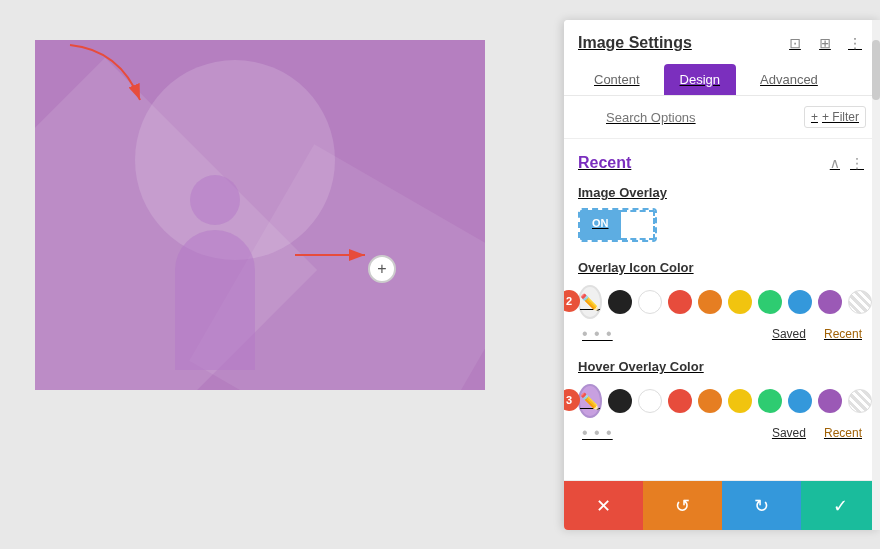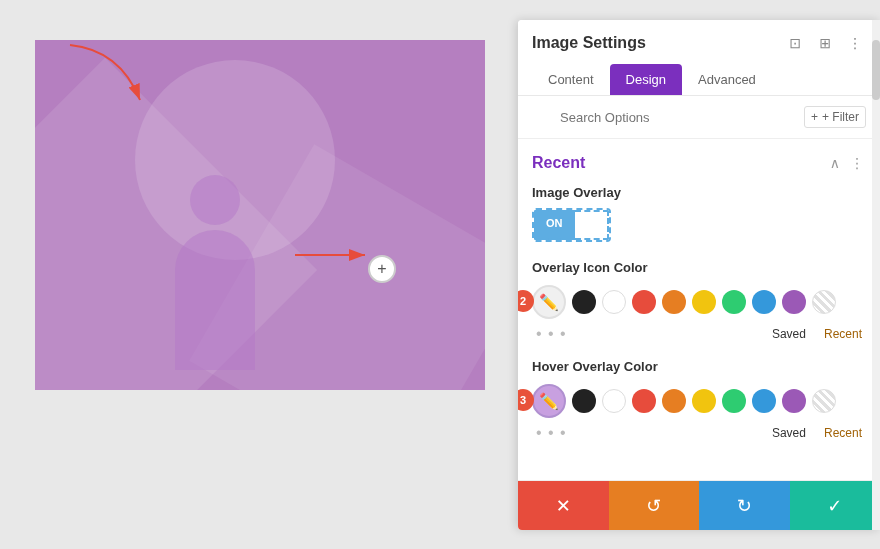--- a/index.html
+++ b/index.html
@@ -109,26 +109,27 @@
       font-size: 11px;
       font-weight: bold;
       display: flex; align-items: center; justify-content: center;
       z-index: 20;
     }
 
     
     .settings-panel {
       position: absolute;
       right: 0; top: 20px;
-      width: 362px;
+      width: 316px;
       background: white;
       border-radius: 4px 0 0 4px;
       box-shadow: -2px 0 10px rgba(0,0,0,0.15);
       height: 510px;
       overflow: hidden;
+      text-decoration: underline;
     }
 
     
     .panel-header {
       background: white;
       padding: 12px 14px 0;
       border-bottom: 1px solid #e8e8e8;
     }
 
     .panel-title-row {
@@ -154,21 +155,21 @@
       width: 22px; height: 22px;
       display: flex; align-items: center; justify-content: center;
       color: #888;
       cursor: pointer;
       font-size: 14px;
     }
 
     
     .panel-tabs {
       display: flex;
-      gap: 0;
+      gap: 8px;
     }
 
     .tab {
       padding: 8px 16px;
       font-size: 13px;
       font-weight: 500;
       cursor: pointer;
       border-radius: 4px 4px 0 0;
       color: #666;
     }

